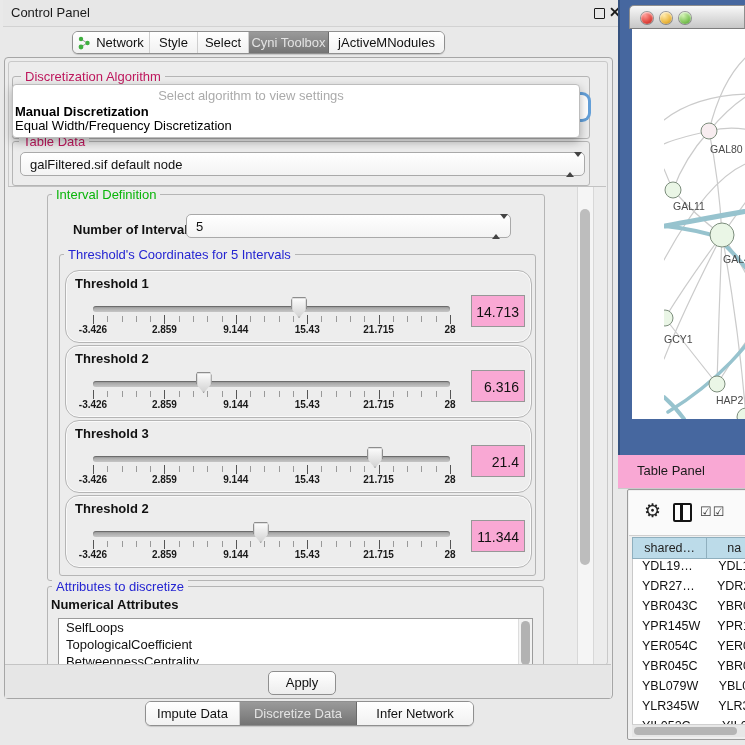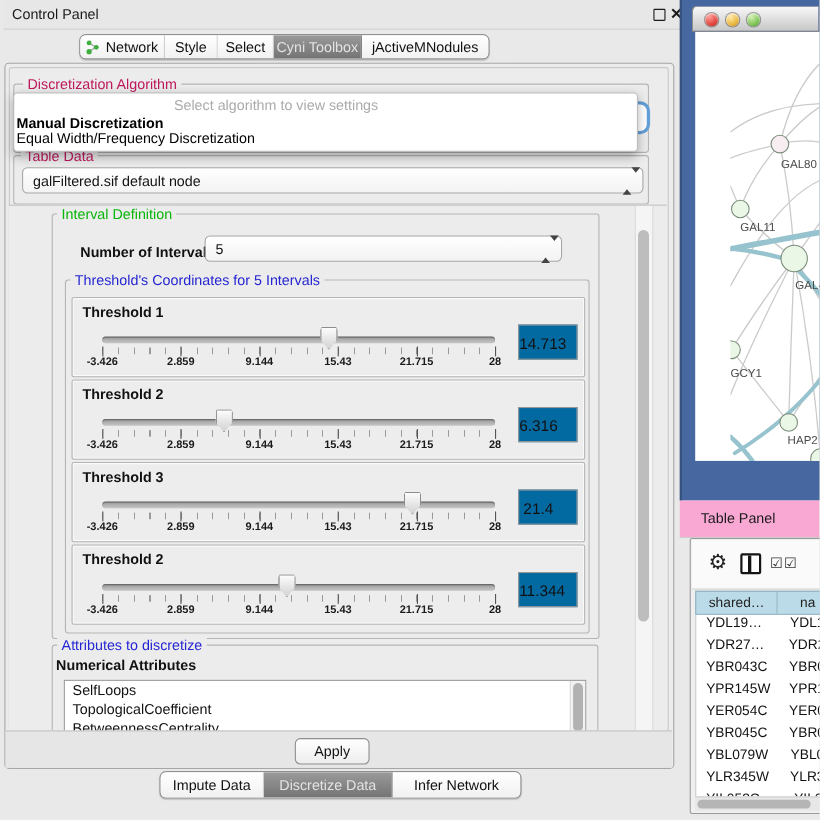--- a/index.html
+++ b/index.html
@@ -50,33 +50,33 @@
   .popup .hint{position:absolute;left:0;top:3px;width:476px;text-align:center;font-size:13px;color:#ababab;}
   .popup .item{position:absolute;left:2px;font-size:13px;color:#000;white-space:nowrap;}
   .popup .item.b{font-weight:bold;}
 
   
   .viewport{left:8px;top:186px;width:598px;height:478px;overflow:hidden;background:#ececec;border-top:1px solid #c2c2c2;}
   .vscroll{position:absolute;left:569px;top:0;width:15px;height:478px;background:#f5f5f5;border-left:1px solid #d8d8d8;border-right:1px solid #d8d8d8;}
   .vscroll .thumbv{position:absolute;left:2px;top:22px;width:10px;height:356px;background:#bdbdbd;border-radius:6px;}
 
   
-  .tbox{position:absolute;left:5px;width:465px;height:71px;border:1px solid #b5b5b5;border-radius:2px;background:#ededed;box-shadow:inset 0 0 0 1px #fafafa;}
+  .tbox{position:absolute;left:5px;width:465px;height:71px;border:1px solid #b5b5b5;border-radius:14px;background:#ededed;box-shadow:inset 0 0 0 1px #fafafa;}
   .tlabel{position:absolute;left:9px;top:5px;font-size:13px;font-weight:bold;color:#111;}
   .track{position:absolute;left:27px;top:35px;width:357px;height:6px;border-radius:3px;
          background:linear-gradient(#9a9a9a,#c6c6c6);box-shadow:inset 0 1px 1px rgba(0,0,0,.35);}
   .thumb{position:absolute;top:26px;width:16px;height:21px;background:linear-gradient(#ffffff,#d0d0d0);
          clip-path:polygon(10% 0,90% 0,100% 14%,100% 55%,50% 100%,0 55%,0 14%);
          box-shadow:inset 0 0 0 1.2px #8d8d8d;}
   .tickstrip{position:absolute;left:27px;top:45px;width:358px;height:6px;
              background:repeating-linear-gradient(to right,#999 0 1px,transparent 1px 14.28px);}
   .majortick{position:absolute;top:44px;width:1px;height:9px;background:#555;}
   .ticklabel{position:absolute;top:53px;width:44px;text-align:center;font-size:10px;font-weight:bold;color:#1a1a1a;}
-  .valuebox{position:absolute;left:405px;top:24px;width:54px;height:32px;background:#0369a1;border:1px solid #979797;
-            font-size:14px;text-align:right;line-height:32px;padding-right:21px;box-sizing:border-box;}
+  .valuebox{position:absolute;left:405px;top:24px;width:54px;height:32px;background:#f9a8d4;border:1px solid #979797;
+            font-size:14px;text-align:right;line-height:32px;padding-right:5px;box-sizing:border-box;}
 
   
   .attrlist{position:absolute;left:10px;top:31px;width:473px;height:49px;background:#fff;border:1px solid #9b9b9b;overflow:hidden;}
   .attrlist .li{font-size:13px;padding:1px 0 1px 7px;color:#111;white-space:nowrap;}
   .listscroll{position:absolute;right:0;top:0;width:13px;height:100%;background:#f2f2f2;border-left:1px solid #ddd;}
   .listscroll .lt{position:absolute;left:2px;top:2px;width:9px;height:44px;background:#b2b2b2;border-radius:5px;}
 
   .applyrow{left:5px;top:664px;width:606px;height:33px;background:#e6e6e6;border-top:1px solid #c4c4c4;}
   .applybtn{position:absolute;left:263px;top:6px;width:66px;height:22px;background:linear-gradient(#ffffff,#ededed);
             border:1px solid #8f8f8f;border-radius:5px;font-size:13px;text-align:center;line-height:21px;color:#111;}

